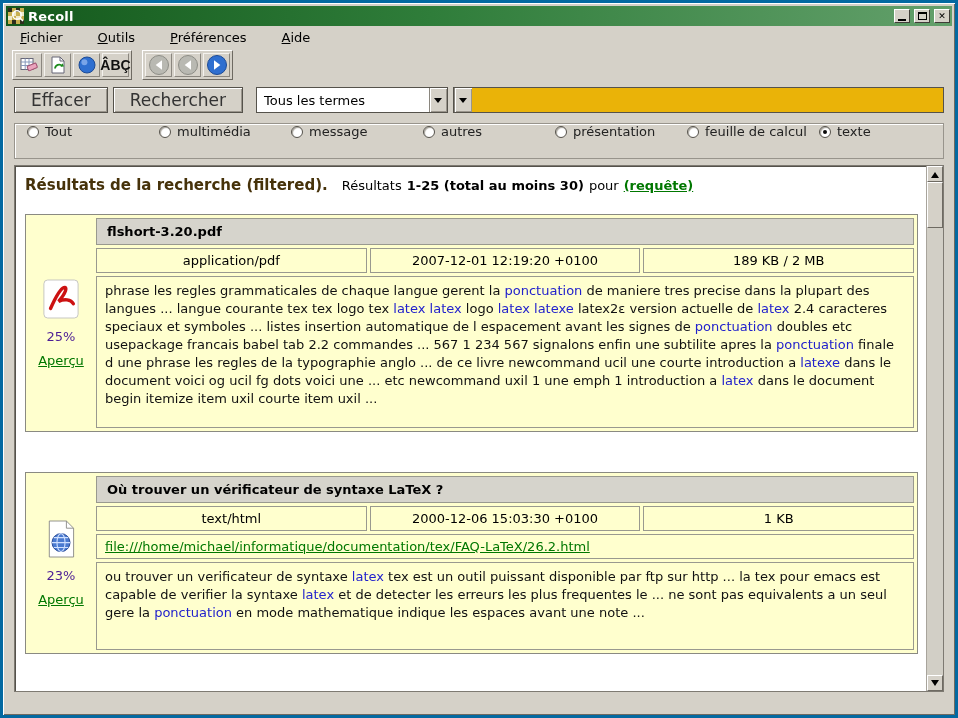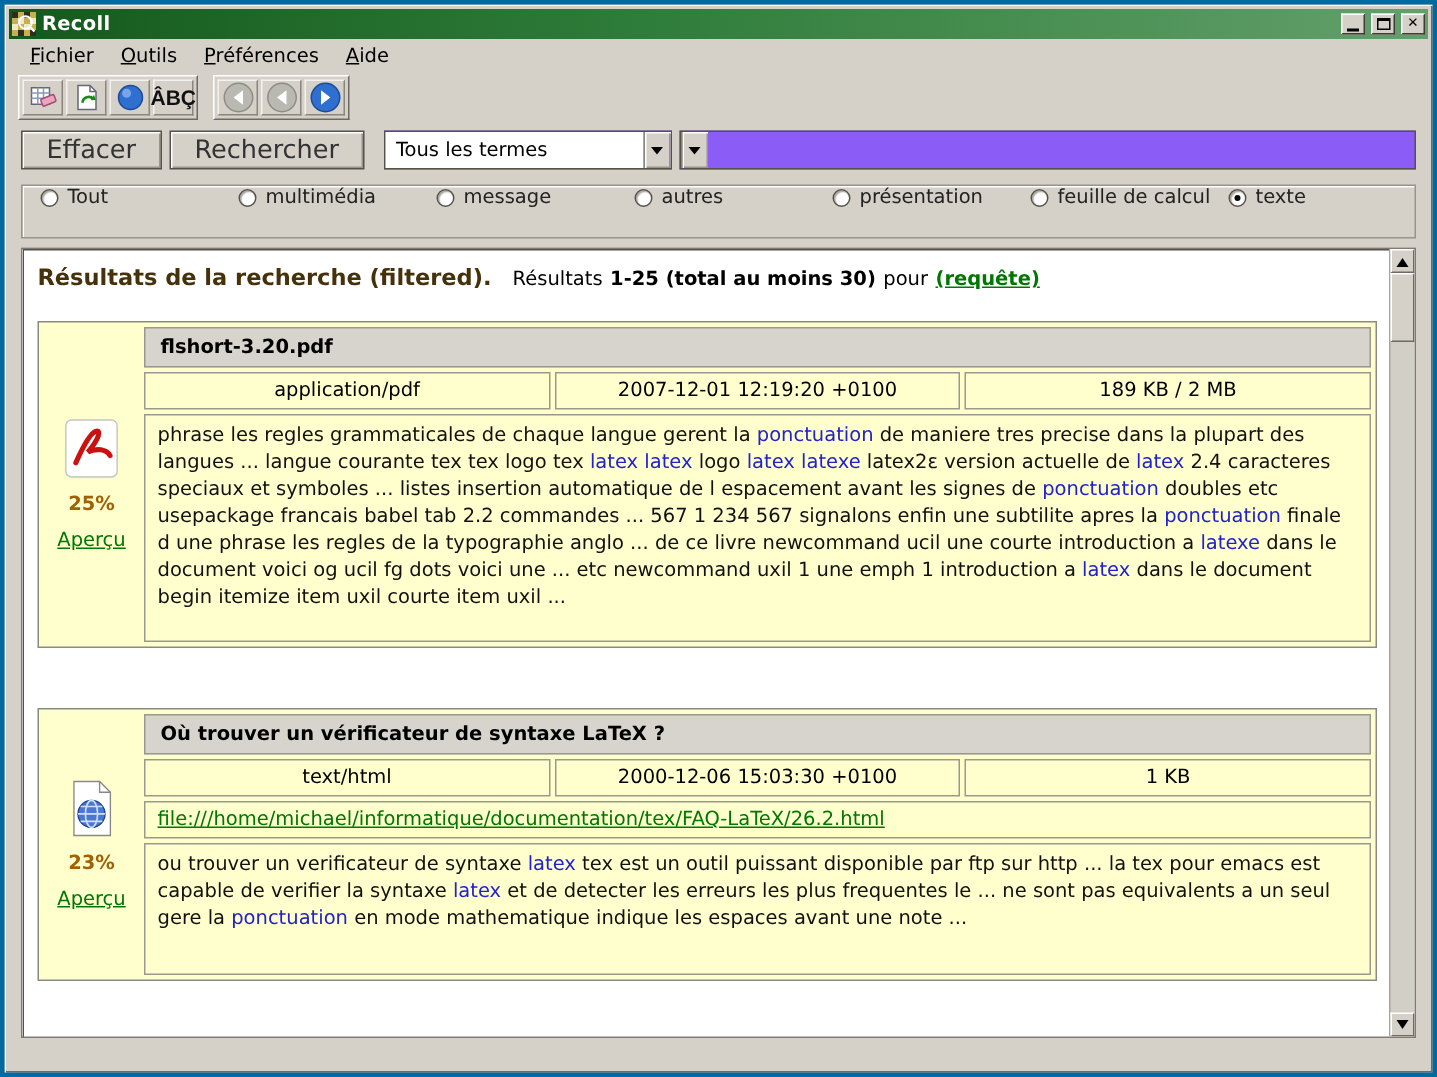--- a/index.html
+++ b/index.html
@@ -13,38 +13,38 @@
   
   .titlebar{height:20px;flex:0 0 20px;background:linear-gradient(90deg,#14591c,#2f7d3a 45%,#63a06b);
     display:flex;align-items:center;gap:4px;padding:1px 2px;color:#fff}
   .title{flex:1;font-weight:bold;font-size:13px;letter-spacing:.2px}
   .wbtn{width:16px;height:14px;background:#d5d1c8;border:1px solid;border-color:#fff #3f3c37 #3f3c37 #fff;
     display:flex;align-items:center;justify-content:center;color:#000;font-size:9px;font-weight:bold;line-height:1}
   .glyph-min{width:8px;height:2px;background:#000;margin-top:8px}
   .glyph-max{width:9px;height:8px;border:1px solid #000;border-top-width:2px}
 
   
-  .menubar{height:23px;flex:0 0 23px;display:flex;align-items:flex-end;padding:2px 6px;gap:2px}
+  .menubar{height:23px;flex:0 0 23px;display:flex;align-items:flex-end;padding:2px 6px;gap:19px}
   .menu-item{padding:2px 8px;cursor:default}
   .menu-item u{text-decoration:underline}
 
   
   .toolbar{height:32px;flex:0 0 32px;display:flex;align-items:center;gap:10px;padding:2px 6px}
   .tool-group{display:flex;align-items:center;gap:2px;padding:2px;background:#d5d1c8;
     border:1px solid;border-color:#fff #6e6a62 #6e6a62 #fff}
   .tbtn{width:27px;height:24px;background:#d5d1c8;border:1px solid;border-color:#f4f2ee #8a867e #8a867e #f4f2ee;
     display:flex;align-items:center;justify-content:center;cursor:pointer}
   .abc-text{font-size:14px;font-weight:bold;letter-spacing:0;color:#111}
 
   
   .search-row{flex:0 0 38px;display:flex;align-items:center;gap:5px;padding:6px 8px 6px}
   .btn{height:26px;padding:0 16px;background:#d5d1c8;color:#333;
     border:1px solid #55524b;box-shadow:inset 1px 1px 0 #fff,inset -1px -1px 0 #9a958c;
     font-family:inherit;font-size:17px;cursor:pointer}
-  .combo{display:flex;height:26px;border:1px solid #55524b;background:#8b5cf6;align-items:stretch}
+  .combo{display:flex;height:26px;border:1px solid #55524b;background:#eab308;align-items:stretch}
   .combo-mode{width:192px;margin-left:8px}
   .combo-query{flex:1}
   .combo-text{flex:1;display:flex;align-items:center;padding:0 7px;background:#fff;white-space:nowrap;overflow:hidden}
   .combo-arrow{width:18px;background:#d5d1c8;border-left:1px solid #8a867e;
     box-shadow:inset 1px 1px 0 #fff,inset -1px -1px 0 #9a958c;
     display:flex;align-items:center;justify-content:center;cursor:pointer}
   .tri-down{width:0;height:0;border:4px solid transparent;border-top:5px solid #000;margin-top:5px}
 
   
   .filter-panel{flex:0 0 36px;margin:4px 8px 6px;border:1px solid #98948c;box-shadow:inset 1px 1px 0 #fff;
@@ -61,21 +61,21 @@
   .results-content{position:absolute;left:0;top:0;right:17px;bottom:0;overflow:hidden;padding:6px 4px 0 4px}
 
   .results-header{padding:4px 6px 14px;white-space:nowrap}
   .rh-title{font-weight:bold;font-size:15px;color:#46320a;margin-right:14px}
   .rh-sub>*{margin-right:5px}
   .glink{color:#007700;text-decoration:underline;cursor:pointer}
   .rh-link{font-weight:bold}
 
   .result{border:1px solid #8a8a82;background:#ffffce;display:flex;margin:6px 4px 40px 6px;padding:3px;gap:3px}
   .result-left{width:64px;flex:0 0 64px;display:flex;flex-direction:column;align-items:center;justify-content:center;gap:9px}
-  .pct{font-weight:bold;color:#a16207}
+  .pct{font-weight:normal;color:#4c1d95}
   .result-main{flex:1;display:flex;flex-direction:column;gap:3px;min-width:0}
   .cellbox{border:1px solid #99998f}
   .r-title{background:#d6d4cc;font-weight:bold;padding:5px 10px}
   .r-meta{display:flex;gap:3px}
   .r-mcell{flex:1;text-align:center;padding:4px 6px;background:#ffffce}
   .r-url{padding:4px 8px;white-space:nowrap;overflow:hidden}
   .r-snippet{padding:5px 8px;line-height:18px;min-height:88px;color:#111}
   .r-snippet.tall{min-height:152px}
   .hl{color:#2222cc}
 

